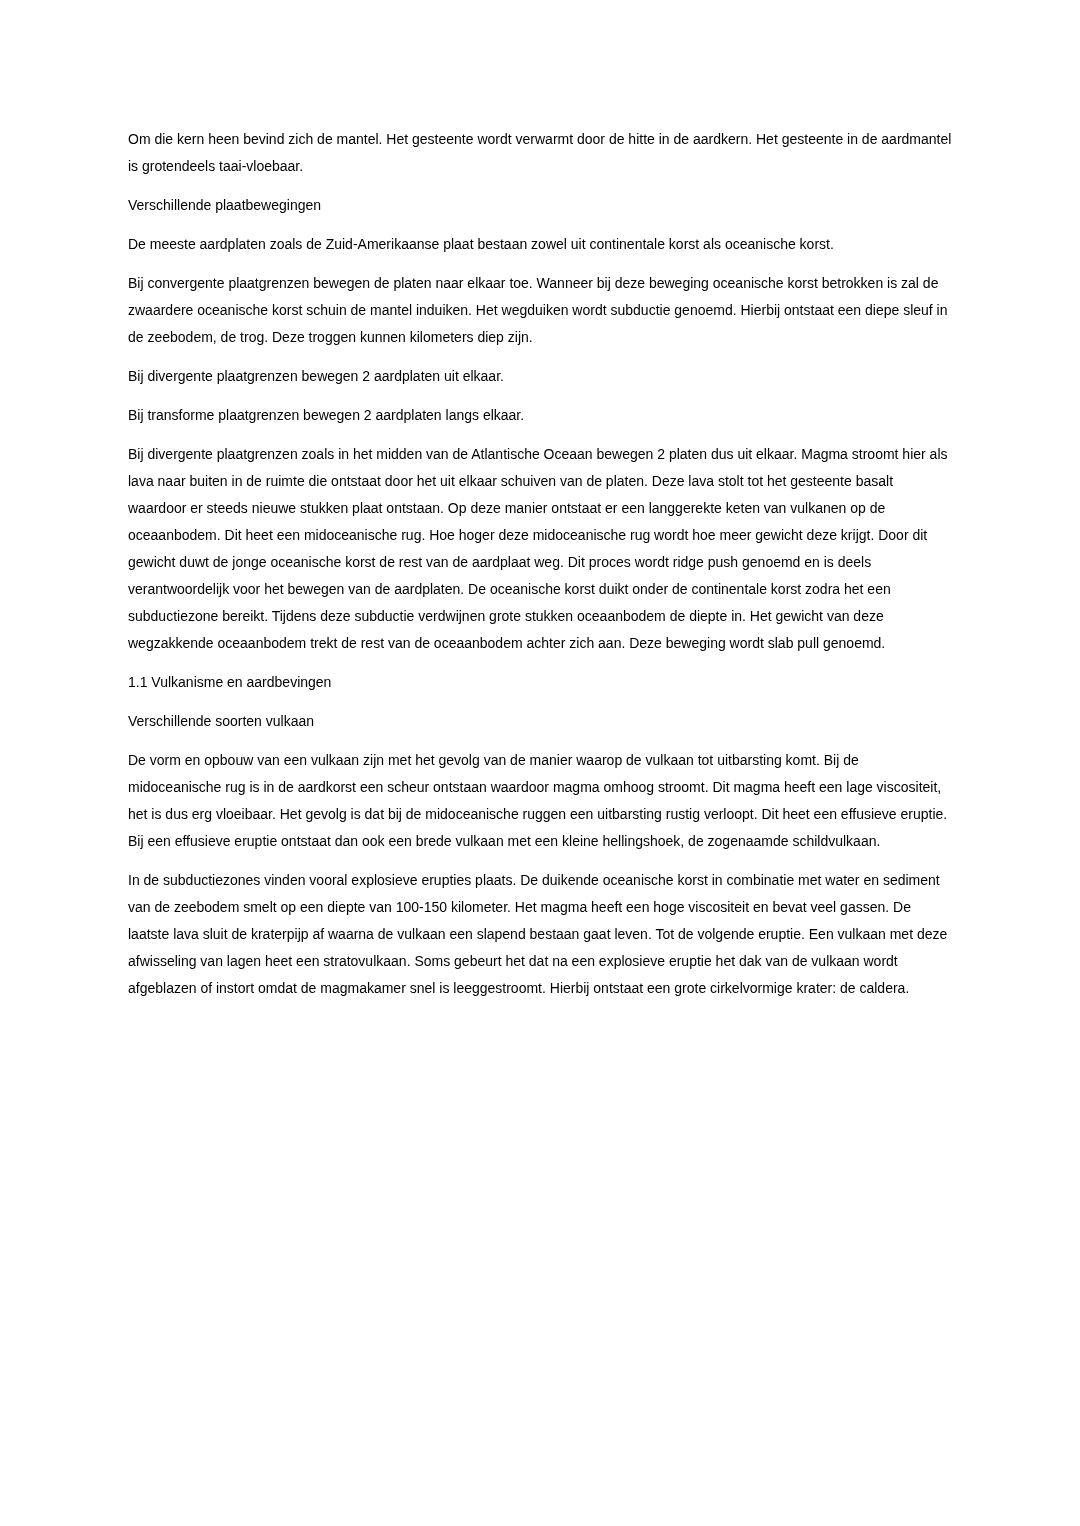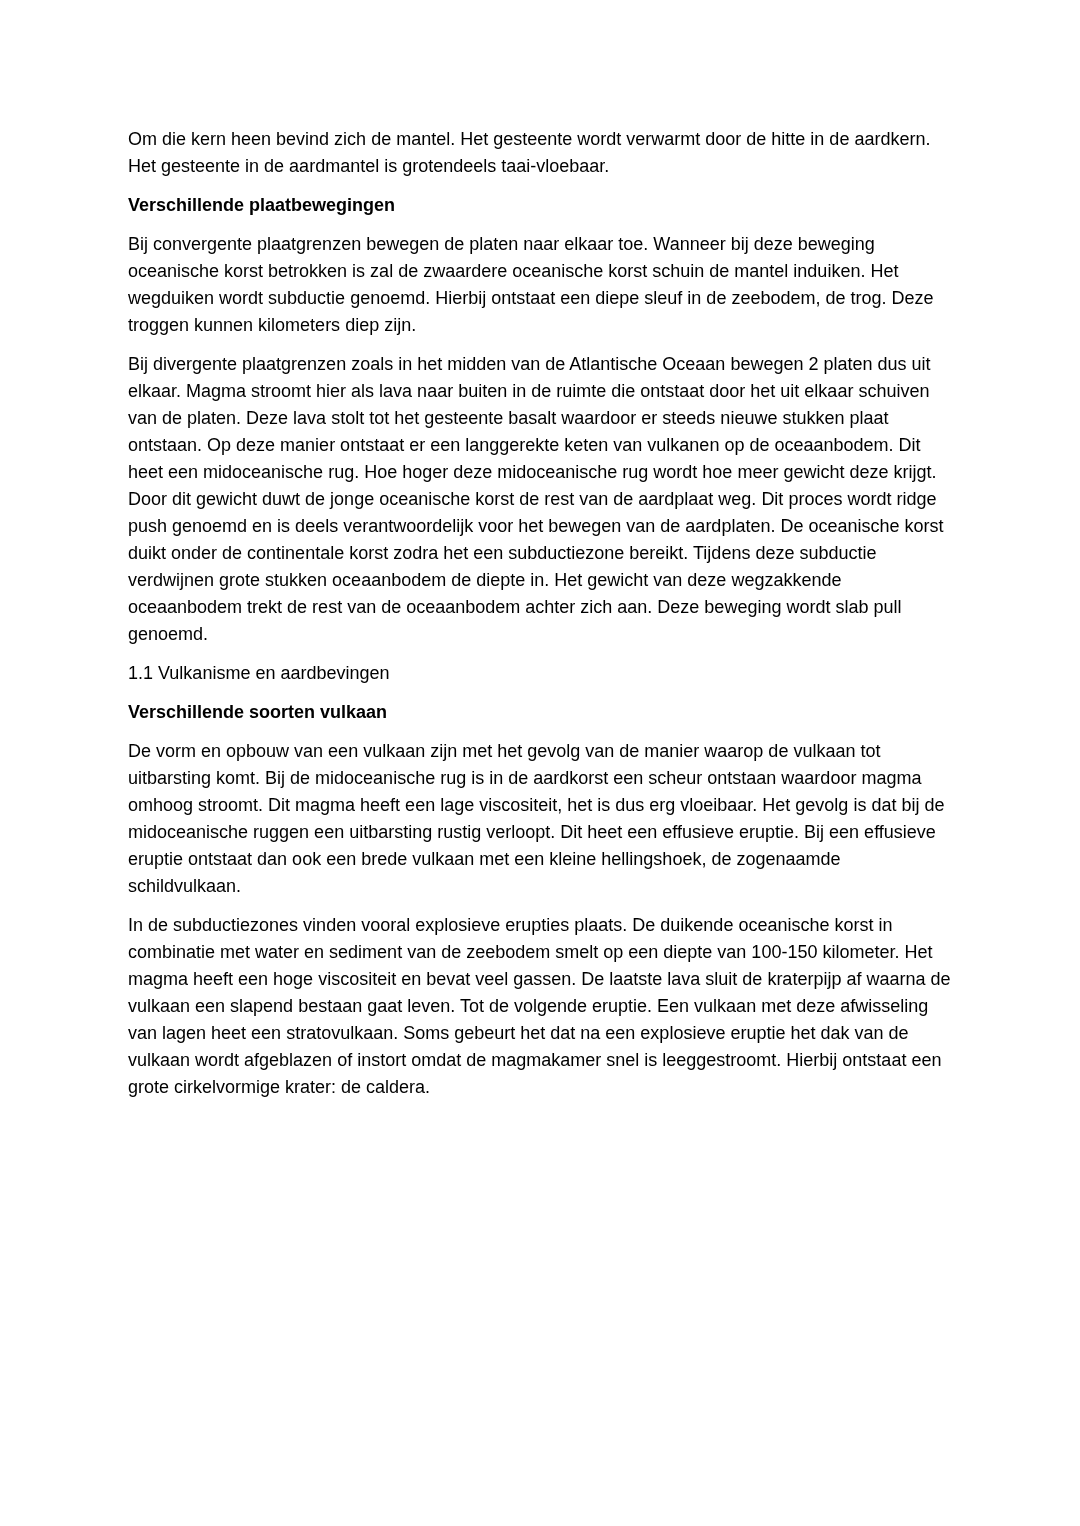--- a/index.html
+++ b/index.html
@@ -8,38 +8,41 @@
     background: #ffffff;
   }
   .page {
     position: relative;
     width: 1080px;
     height: 1526px;
     background: #ffffff;
     box-sizing: border-box;
     padding: 126px 128px 0 128px;
     font-family: "Liberation Sans", sans-serif;
-    font-size: 18px;
+    font-size: 14px;
     line-height: 27px;
     color: #000000;
     overflow: hidden;
   }
   .block {
     margin: 0 0 12px 0;
     padding: 0;
   }
   .heading {
-    font-weight: bold;
+    font-weight: normal;
   }
 </style>
 </head>
 <body>
 
 <div class="page">
   <p class="block">Om die kern heen bevind zich de mantel. Het gesteente wordt verwarmt door de hitte in de aardkern. Het gesteente in de aardmantel is grotendeels taai-vloebaar.</p>
   <p class="block heading">Verschillende plaatbewegingen</p>
+  <p class="block">De meeste aardplaten zoals de Zuid-Amerikaanse plaat bestaan zowel uit continentale korst als oceanische korst.</p>
   <p class="block">Bij convergente plaatgrenzen bewegen de platen naar elkaar toe. Wanneer bij deze beweging oceanische korst betrokken is zal de zwaardere oceanische korst schuin de mantel induiken. Het wegduiken wordt subductie genoemd. Hierbij ontstaat een diepe sleuf in de zeebodem, de trog. Deze troggen kunnen kilometers diep zijn.</p>
+  <p class="block">Bij divergente plaatgrenzen bewegen 2 aardplaten uit elkaar.</p>
+  <p class="block">Bij transforme plaatgrenzen bewegen 2 aardplaten langs elkaar.</p>
   <p class="block">Bij divergente plaatgrenzen zoals in het midden van de Atlantische Oceaan bewegen 2 platen dus uit elkaar. Magma stroomt hier als lava naar buiten in de ruimte die ontstaat door het uit elkaar schuiven van de platen. Deze lava stolt tot het gesteente basalt waardoor er steeds nieuwe stukken plaat ontstaan. Op deze manier ontstaat er een langgerekte keten van vulkanen op de oceaanbodem. Dit heet een midoceanische rug. Hoe hoger deze midoceanische rug wordt hoe meer gewicht deze krijgt. Door dit gewicht duwt de jonge oceanische korst de rest van de aardplaat weg. Dit proces wordt ridge push genoemd en is deels verantwoordelijk voor het bewegen van de aardplaten. De oceanische korst duikt onder de continentale korst zodra het een subductiezone bereikt. Tijdens deze subductie verdwijnen grote stukken oceaanbodem de diepte in. Het gewicht van deze wegzakkende oceaanbodem trekt de rest van de oceaanbodem achter zich aan. Deze beweging wordt slab pull genoemd.</p>
   <p class="block">1.1 Vulkanisme en aardbevingen</p>
   <p class="block heading">Verschillende soorten vulkaan</p>
   <p class="block">De vorm en opbouw van een vulkaan zijn met het gevolg van de manier waarop de vulkaan tot uitbarsting komt. Bij de midoceanische rug is in de aardkorst een scheur ontstaan waardoor magma omhoog stroomt. Dit magma heeft een lage viscositeit, het is dus erg vloeibaar. Het gevolg is dat bij de midoceanische ruggen een uitbarsting rustig verloopt. Dit heet een effusieve eruptie. Bij een effusieve eruptie ontstaat dan ook een brede vulkaan met een kleine hellingshoek, de zogenaamde schildvulkaan.</p>
   <p class="block">In de subductiezones vinden vooral explosieve erupties plaats. De duikende oceanische korst in combinatie met water en sediment van de zeebodem smelt op een diepte van 100-150 kilometer. Het magma heeft een hoge viscositeit en bevat veel gassen. De laatste lava sluit de kraterpijp af waarna de vulkaan een slapend bestaan gaat leven. Tot de volgende eruptie. Een vulkaan met deze afwisseling van lagen heet een stratovulkaan. Soms gebeurt het dat na een explosieve eruptie het dak van de vulkaan wordt afgeblazen of instort omdat de magmakamer snel is leeggestroomt. Hierbij ontstaat een grote cirkelvormige krater: de caldera.</p>
 </div>
 
 </body></html>

